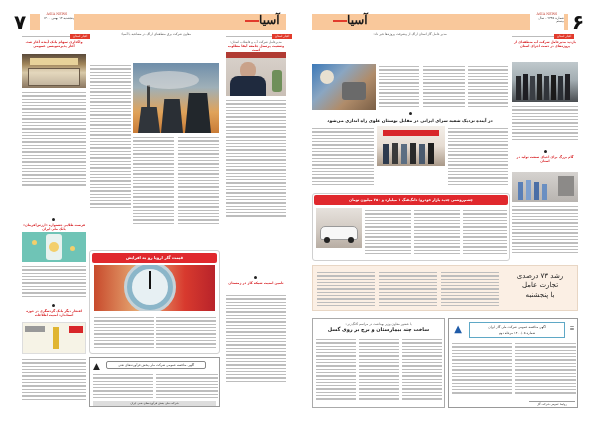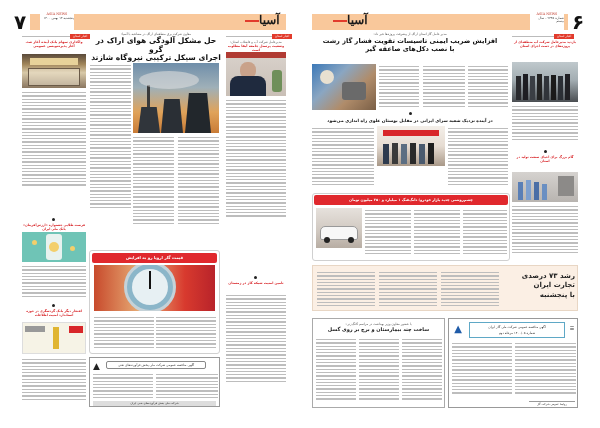--- a/index.html
+++ b/index.html
@@ -18,21 +18,21 @@
 .rule{position:absolute;height:1px;background:#999}
 .kicker{position:absolute;font-size:3.2px;color:#555;direction:rtl;text-align:center;white-space:nowrap}
 .head{position:absolute;font-weight:bold;color:#111;direction:rtl;text-align:center;font-family:"DejaVu Sans",sans-serif;line-height:1.15}
 .redhead{position:absolute;font-weight:bold;color:#d8262a;direction:rtl;text-align:center;line-height:1.25}
 .txt{position:absolute;overflow:hidden;direction:rtl;text-align:justify;font-size:2.5px;line-height:3.3px;color:#555}
 .txt i{display:block;height:1.3px;background:#bdbdbd;margin:2px 0;font-style:normal}
 .img{position:absolute;overflow:hidden}
 .banner{position:absolute;background:#e0282d;color:#fff;font-weight:bold;direction:rtl;text-align:center;border-radius:2px}
 .box{position:absolute;border:1px solid #d0d0d0}
 .dot{position:absolute;width:3px;height:3px;border-radius:50%;background:#222}
-.big{position:absolute;font-weight:bold;color:#222;direction:rtl;line-height:1.35}
+.big{position:absolute;font-weight:normal;color:#222;direction:rtl;text-align:center;line-height:1.35}
 </style>
 </head>
 <body>
 
 <div class="page" id="pg-left">
   <div class="pnum" style="left:14px">۷</div>
   <div class="mast" style="left:30px;width:256px"></div>
   <div class="dateblk" style="left:40px">
     <span class="an">ASIA NEWS</span>
     <span>پنجشنبه ۱۳ بهمن ۱۴۰۰</span>
@@ -113,24 +113,20 @@
       <i></i>
       <i></i>
       <i></i>
       <i></i>
       <i></i>
       <i></i>
       <i></i>
     </div>
 
   <div class="kicker" style="left:92px;top:32px;width:128px">معاون شرکت برق منطقه‌ای اراک در مصاحبه با آسیا:</div>
-  <div class="head" style="left:90px;top:37px;width:132px;font-size:7.6px">
-    <div>حل مشکل آلودگی هوای اراک در گرو</div>
-    <div>اجرای سیکل ترکیبی نیروگاه شازند</div>
-  </div>
   <div class="img" style="left:133px;top:63px;width:86px;height:70px;background:linear-gradient(180deg,#6f8eaa 0%,#9fb0b8 35%,#e0a35a 70%,#c97b36 100%)">
     <div style="position:absolute;left:14px;top:22px;width:3px;height:48px;background:#3a3a3a"></div>
     <div style="position:absolute;left:6px;top:8px;width:60px;height:18px;background:rgba(220,220,220,0.6);border-radius:50%"></div>
     <div style="position:absolute;left:28px;top:36px;width:22px;height:34px;background:#2a2f35;clip-path:polygon(15% 0,85% 0,100% 100%,0 100%)"></div>
     <div style="position:absolute;left:52px;top:30px;width:26px;height:40px;background:#22272c;clip-path:polygon(15% 0,85% 0,100% 100%,0 100%)"></div>
     <div style="position:absolute;left:5px;top:44px;width:22px;height:26px;background:#30353b;clip-path:polygon(15% 0,85% 0,100% 100%,0 100%)"></div>
   </div>
   <div class="txt" style="left:90px;top:63px;width:41px;height:185px">
       <i></i>
       <i></i>
@@ -380,24 +376,20 @@
 <div class="page" id="pg-right">
   <div class="mast" style="left:12px;width:256px"></div>
   <div class="logo" style="left:32px"><span>آسیا</span><span class="sw"></span></div>
   <div class="dateblk" style="left:230px">
     <span class="an">ASIA NEWS</span>
     <span>شماره ۲۴۴۵ - سال بیستم</span>
   </div>
   <div class="pnum" style="left:272px">۶</div>
 
   <div class="kicker" style="left:12px;top:32px;width:196px">مدیر عامل گاز استان اراک از پیشرفت پروژه‌ها خبر داد:</div>
-  <div class="head" style="left:12px;top:38px;width:196px;font-size:6.6px">
-    <div>افزایش ضریب ایمنی تاسیسات تقویت فشار گاز رشت</div>
-    <div>با نصب دکل‌های صاعقه گیر</div>
-  </div>
   <div class="img" style="left:12px;top:64px;width:64px;height:46px;background:linear-gradient(135deg,#3c79b8 0%,#8aa6c2 35%,#b08c6a 65%,#7a5f46 100%)">
     <div style="position:absolute;left:8px;top:6px;width:14px;height:14px;border-radius:50%;background:#e8e0d0"></div>
     <div style="position:absolute;left:30px;top:18px;width:24px;height:18px;background:#6a6a6a;border-radius:3px"></div>
   </div>
   <div class="txt" style="left:79px;top:64px;width:40px;height:46px">
       <i></i>
       <i></i>
       <i></i>
       <i></i>
       <i></i>
@@ -585,21 +577,21 @@
         <i></i>
         <i></i>
         <i></i>
         <i></i>
         <i></i>
         <i></i>
         <i></i>
       </div>
     <div class="big" style="left:192px;top:6px;width:70px;font-size:7px">
       <div>رشد ۷۳ درصدی</div>
-      <div>تجارت ایران</div>
+      <div>تجارت عامل</div>
       <div>با پنجشنبه</div>
     </div>
   </div>
 
   <div class="box" style="left:12px;top:318px;width:133px;height:90px;border-color:#aaa">
     <div class="kicker" style="left:2px;top:3px;width:127px">با حضور معاون وزیر بهداشت در مراسم کلنگ‌زنی:</div>
     <div class="head" style="left:2px;top:8px;width:127px;font-size:5px">ساخت چند بیمارستان و برج بر روی گسل</div>
     <div class="txt" style="left:3px;top:18px;width:40px;height:68px">
         <i></i>
         <i></i>

